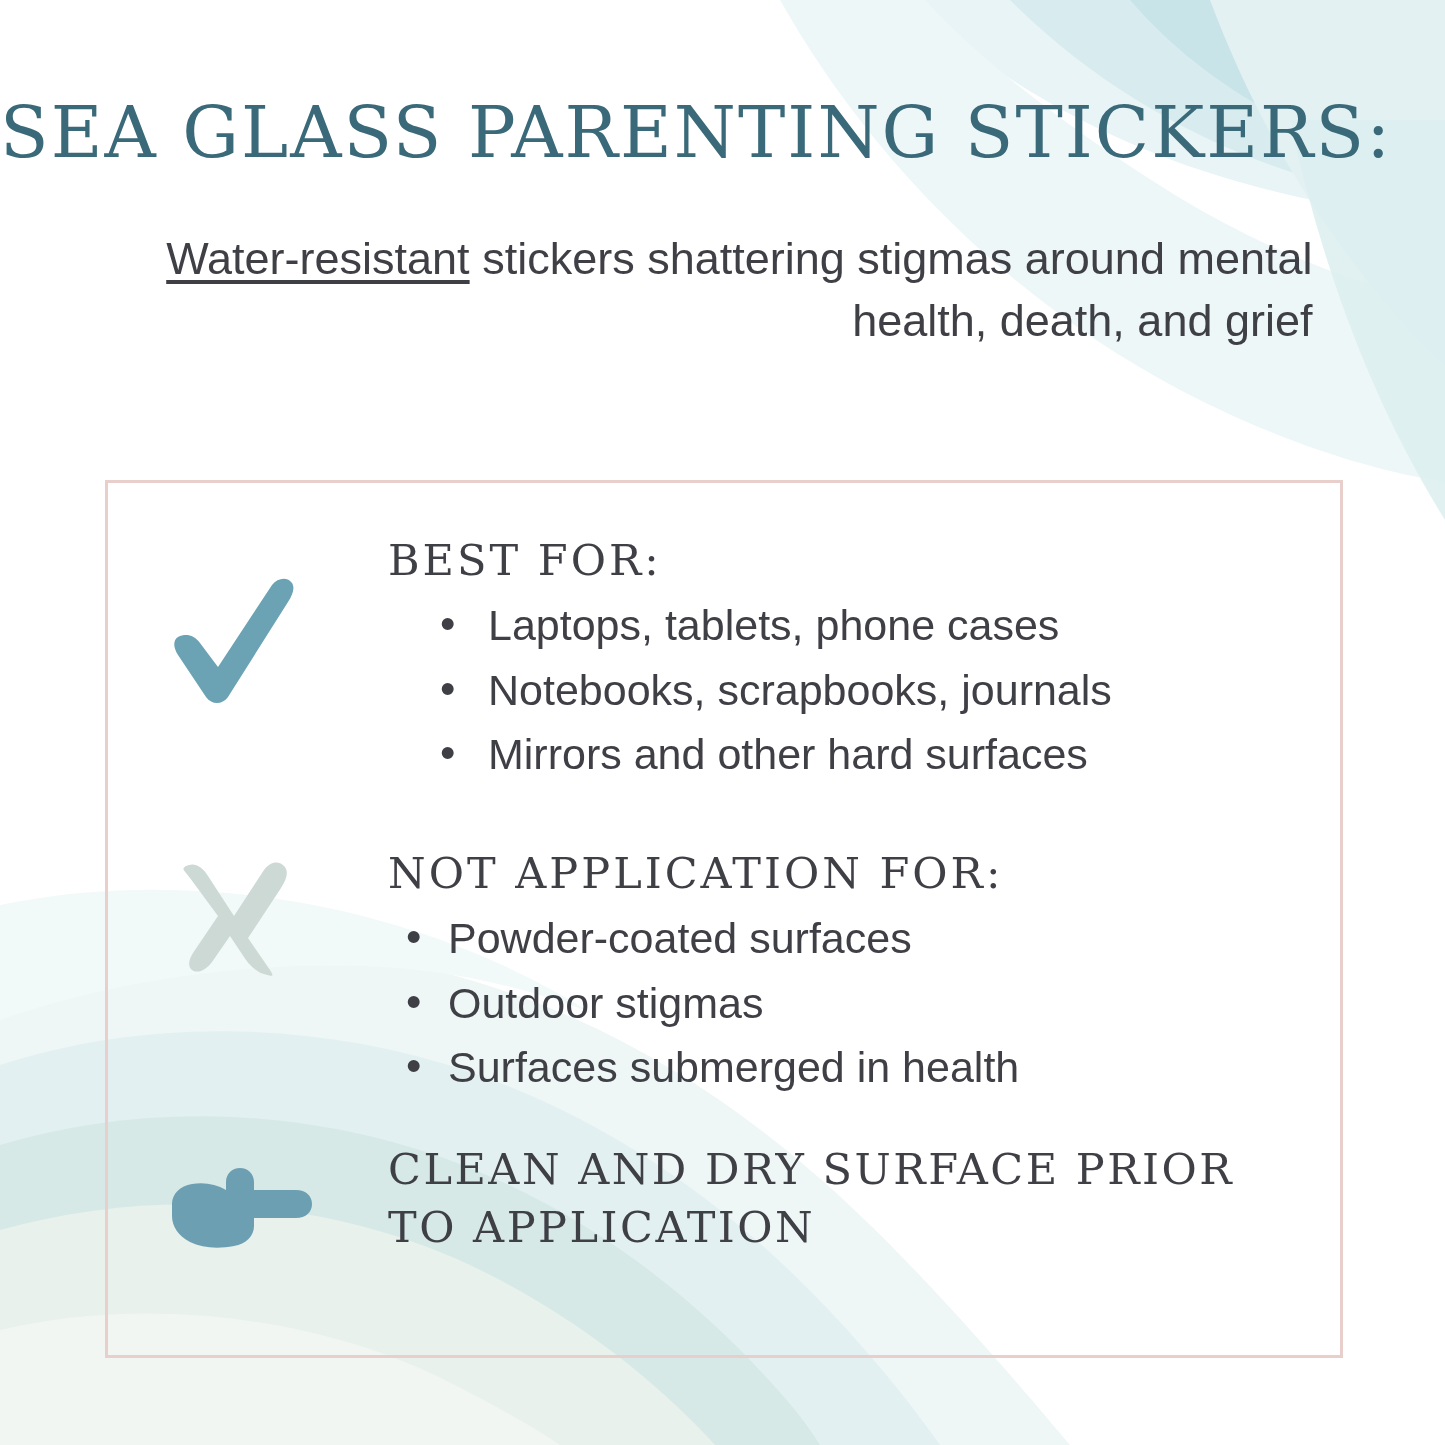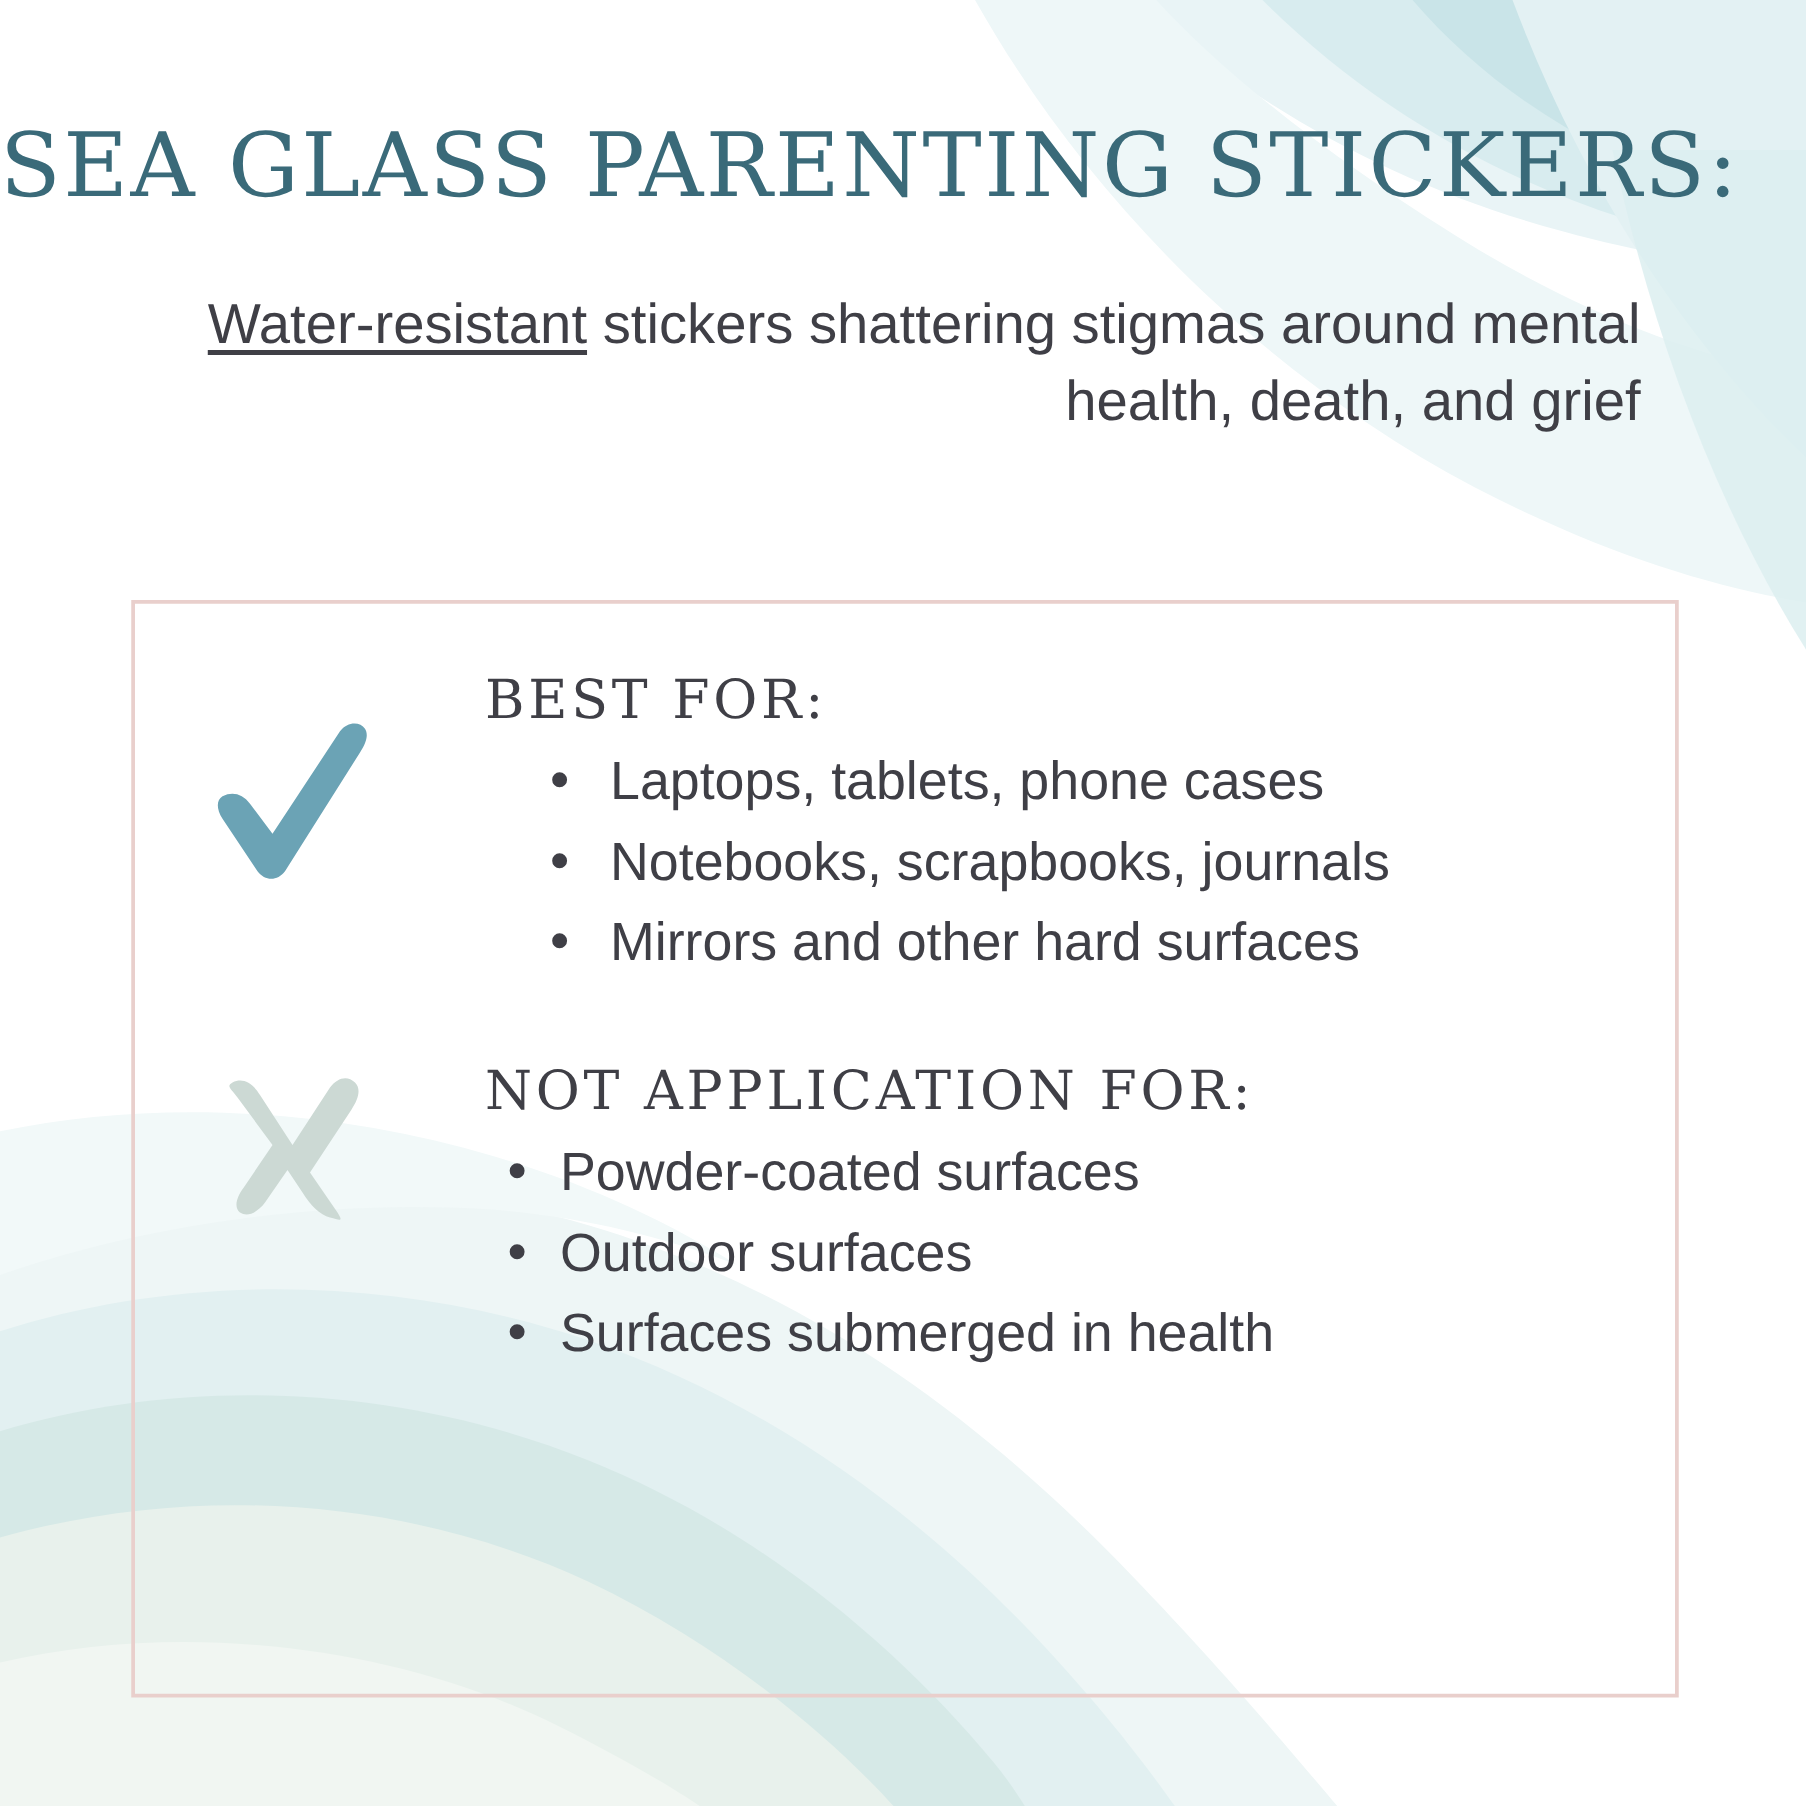--- a/index.html
+++ b/index.html
@@ -196,21 +196,32 @@
     </div>
 
     <div class="section sec-not">
       <svg class="icon-x" viewBox="0 0 120 120" xmlns="http://www.w3.org/2000/svg">
         <path d="M14,8 C22,4 30,8 36,18 L62,58 L92,12 C98,4 106,2 112,8 C117,13 115,21 109,30 L76,80 L98,112 C103,120 100,118 92,116 C84,114 76,106 70,96 L58,78 L40,104 C34,112 26,116 20,112 C15,108 17,100 23,92 L46,58 L18,20 C12,12 9,11 14,8 Z" fill="#ccd9d4"></path>
       </svg>
       <div class="body">
         <div class="heading">NOT APPLICATION FOR:</div>
         <ul class="bullets">
           <li>Powder-coated surfaces</li>
-          <li>Outdoor surfaces</li>
+          <li>Outdoor stigmas</li>
           <li>Surfaces submerged in health</li>
         </ul>
       </div>
     </div>
 
+    <div class="section sec-clean">
+      <svg class="icon-hand" viewBox="0 0 150 110" xmlns="http://www.w3.org/2000/svg">
+        <path d="M4,44 C4,34 12,26 24,24 C36,22 48,24 58,30 L58,22 C58,14 64,8 72,8 C80,8 86,14 86,22 L86,30 L128,30 C138,30 144,36 144,44 C144,52 138,58 128,58 L86,58 L86,66 C86,76 78,84 66,86 C50,89 34,88 22,82 C10,76 4,66 4,56 Z" fill="#6d9fb2"></path>
+        <path d="M58,58 C58,52 62,48 68,48 L100,48 C104,48 106,50 106,53 C106,56 104,58 100,58 Z" fill="#6d9fb2"></path>
+        <circle cx="34" cy="72" r="10" fill="#6d9fb2"></circle>
+        <circle cx="54" cy="76" r="10" fill="#6d9fb2"></circle>
+      </svg>
+      <div class="body">
+        <div class="clean-text">CLEAN AND DRY SURFACE PRIOR TO APPLICATION</div>
+      </div>
+    </div>
 
   </div>
 </div>
 
 </body></html>

